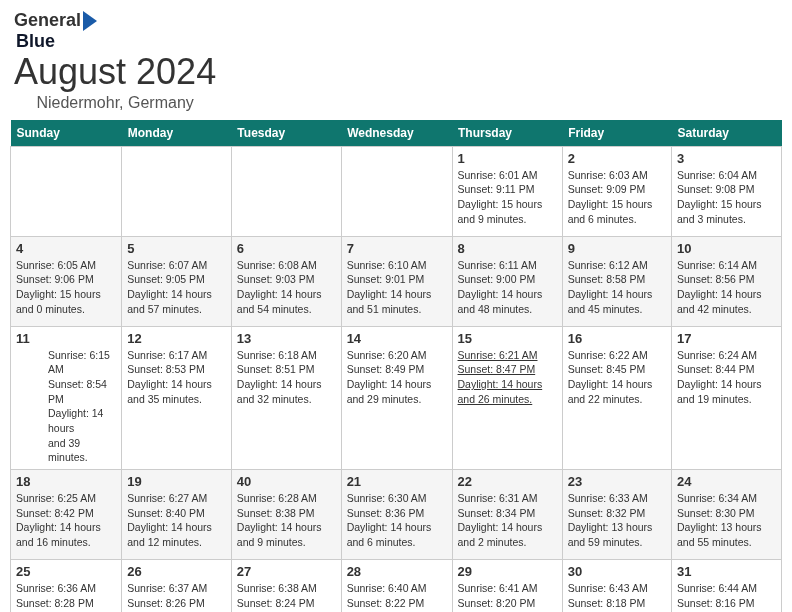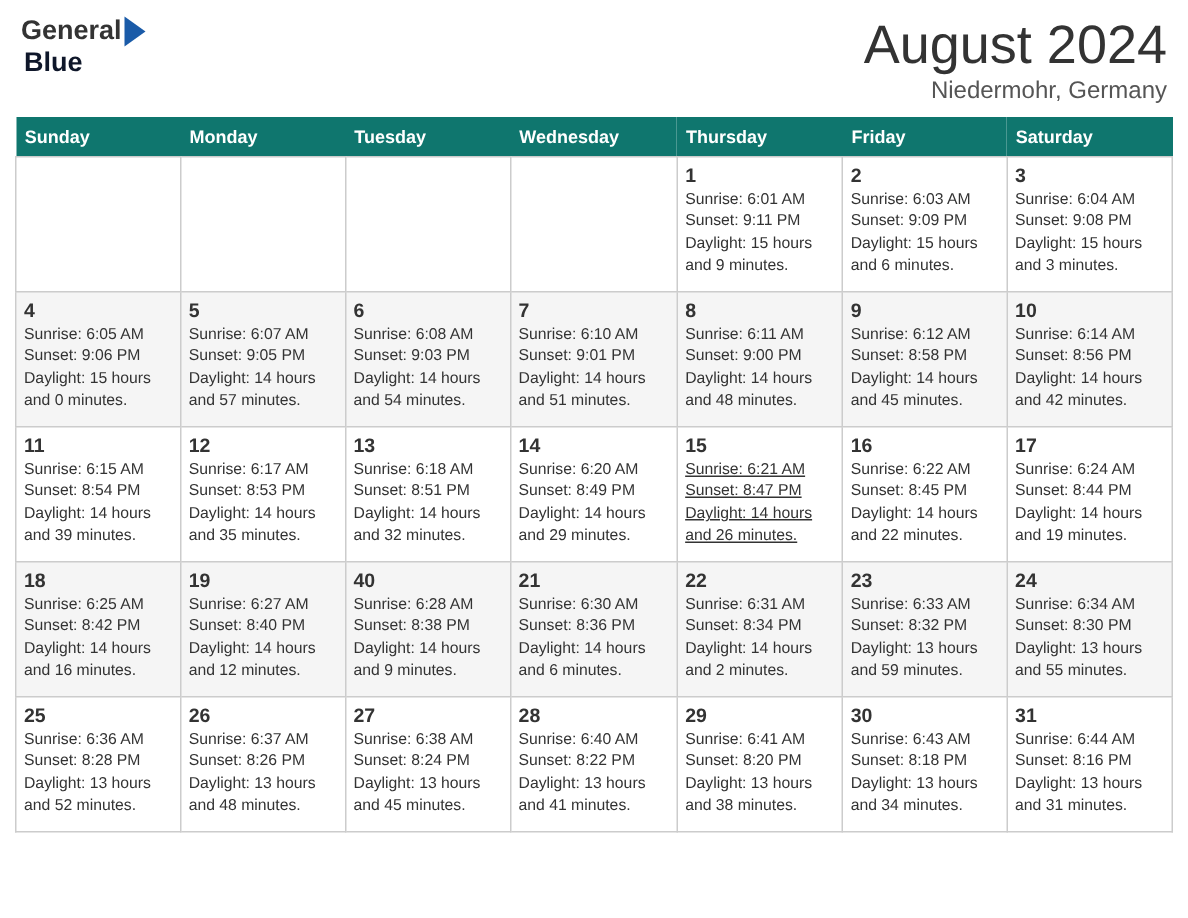--- a/index.html
+++ b/index.html
@@ -9,20 +9,21 @@
       width: 792px;
       min-height: 612px;
       padding: 10px;
     }
     .header {
       display: flex;
       justify-content: space-between;
       align-items: flex-start;
       margin-bottom: 8px;
       padding: 0 4px;
+      flex-direction: column;
     }
     .logo {
       display: flex;
       flex-direction: column;
       align-items: flex-start;
     }
     .logo-top {
       display: flex;
       align-items: center;
     }
@@ -39,21 +40,21 @@
       border-bottom: 10px solid transparent;
       margin-left: 2px;
     }
     .logo-blue {
       font-size: 18px;
       font-weight: bold;
       color: #0f172a;
       margin-left: 2px;
     }
     .title-area {
-      text-align: right;
+      text-align: center;
     }
     .month-year {
       font-size: 36px;
       font-weight: normal;
       color: #333;
       line-height: 1.1;
     }
     .location {
       font-size: 16px;
       color: #555;
@@ -210,21 +211,21 @@
           <span class="day-num">10</span>
           <div class="day-info" style="white-space: pre-line;">Sunrise: 6:14 AM
 Sunset: 8:56 PM
 Daylight: 14 hours
 and 42 minutes.</div>
         </td>
       </tr>
       <tr>
         <td>
           <span class="day-num">11</span>
-          <div class="day-info" style="white-space: pre-line;">Sunrise: 6:15 AM
+          <div class="day-info" style="white-space: pre-line; margin-left: 32px;">Sunrise: 6:15 AM
 Sunset: 8:54 PM
 Daylight: 14 hours
 and 39 minutes.</div>
         </td>
         <td>
           <span class="day-num">12</span>
           <div class="day-info" style="white-space: pre-line;">Sunrise: 6:17 AM
 Sunset: 8:53 PM
 Daylight: 14 hours
 and 35 minutes.</div>

